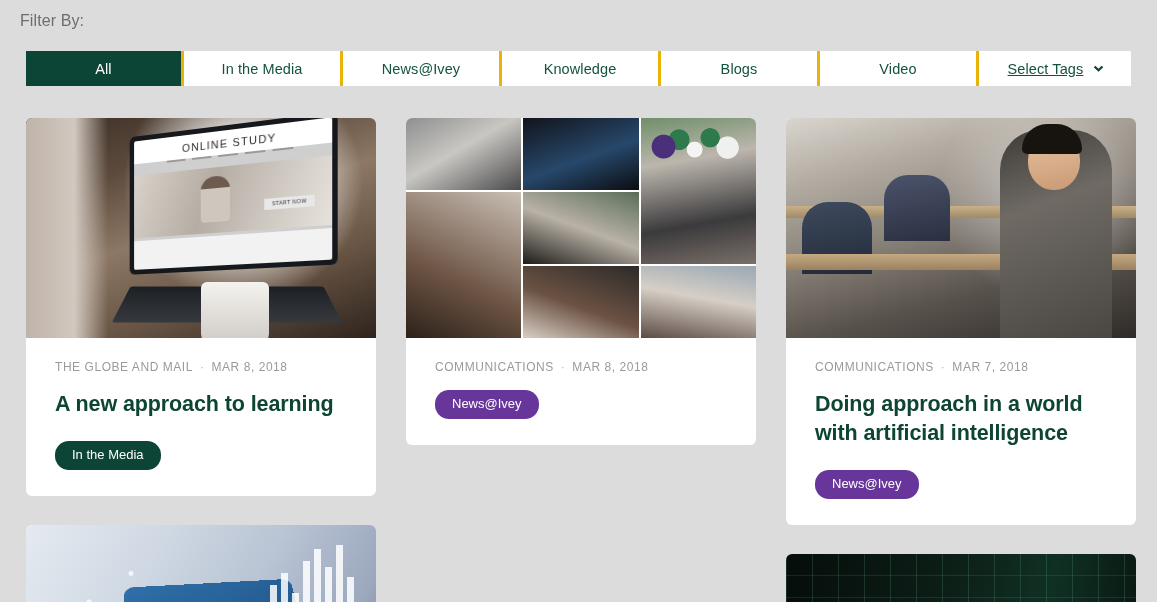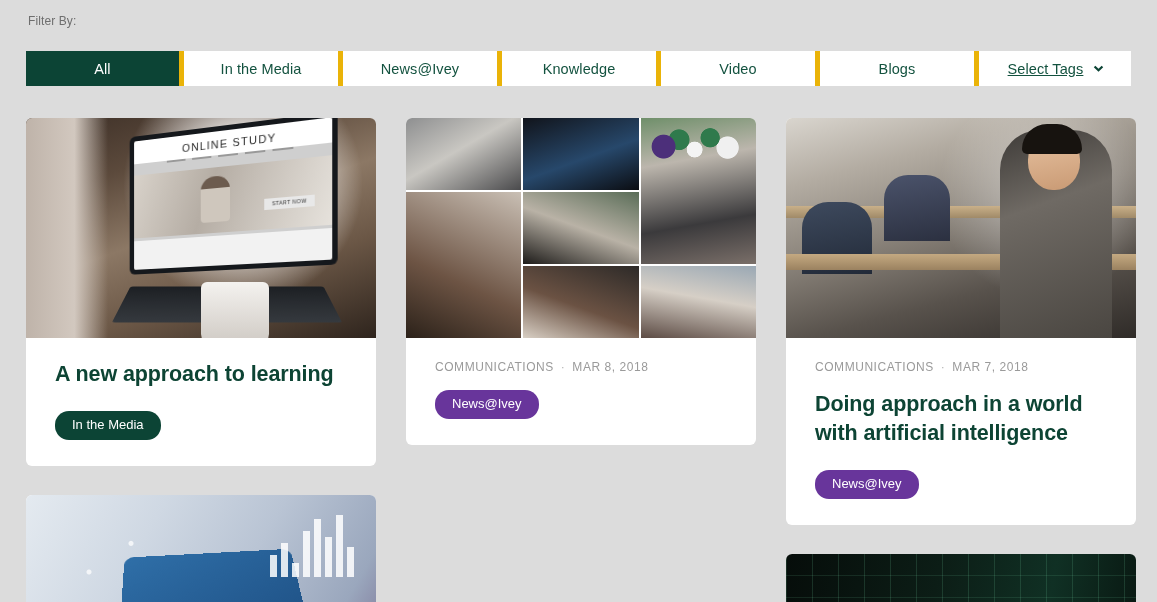--- a/index.html
+++ b/index.html
@@ -19,23 +19,23 @@
     position: relative;
     width: 1157px;
     height: 602px;
     background: #dcdcdc;
     overflow: hidden;
   }
 
   
   .filter-label {
     position: absolute;
-    left: 28px;
+    left: 20px;
     top: 10px;
-    font-size: 12px;
+    font-size: 16px;
     color: #6e6e6e;
     letter-spacing: 0.1px;
     line-height: 22px;
   }
 
   .filter-bar {
     position: absolute;
     left: 26px;
     top: 51px;
     width: 1105px;
@@ -47,21 +47,21 @@
   .filter-tab {
     flex: 0 0 auto;
     display: flex;
     align-items: center;
     justify-content: center;
     background: #ffffff;
     color: #13523f;
     font-size: 14.5px;
     height: 35px;
     box-sizing: border-box;
-    border-right: 5px solid #eab308;
+    border-right: 3px solid #eab308;
     letter-spacing: 0.1px;
     cursor: pointer;
     white-space: nowrap;
   }
   .filter-tab:last-child { border-right: none; text-decoration: underline; }
   .filter-tab.active {
     background: #0c4435;
     color: #ffffff;
   }
   .tab-w-all { width: 158px; }
@@ -320,24 +320,24 @@
     <div class="filter-tab tab-w-std">
       <span>In the Media</span>
     </div>
     <div class="filter-tab tab-w-std">
       <span>News@Ivey</span>
     </div>
     <div class="filter-tab tab-w-std">
       <span>Knowledge</span>
     </div>
     <div class="filter-tab tab-w-std">
+      <span>Blogs</span>
+    </div>
+    <div class="filter-tab tab-w-std">
       <span>Video</span>
-    </div>
-    <div class="filter-tab tab-w-std">
-      <span>Blogs</span>
     </div>
     <div class="filter-tab tab-w-last">
       <span>Select Tags</span>
       <span class="chevron-down">
         <svg width="13" height="13" viewBox="0 0 16 16" aria-hidden="true">
           <path d="M2.2 5.2 L4.1 3.4 L8 7.2 L11.9 3.4 L13.8 5.2 L8 10.9 Z" fill="#0c4435"></path>
         </svg>
       </span>
     </div>
   </div>
@@ -358,20 +358,23 @@
                 <i></i>
                 <i></i>
               </div>
             <div class="hero"></div>
             <div class="btn">START NOW</div>
           </div>
           <div class="kbd"></div>
           <div class="cup"></div>
         </div>
         <div class="card-body">
+          <div class="card-meta">
+            <span>THE GLOBE AND MAIL</span><span class="meta-sep">·</span><span>MAR 8, 2018</span>
+          </div>
           <h3 class="card-title">A new approach to learning</h3>
           <span class="pill pill-green">In the Media</span>
         </div>
       </div>
 
       <div class="card">
         <div class="card-media ph-tech">
           <div class="tablet"></div>
           <div class="bars">
             <i style="height:22px"></i>

